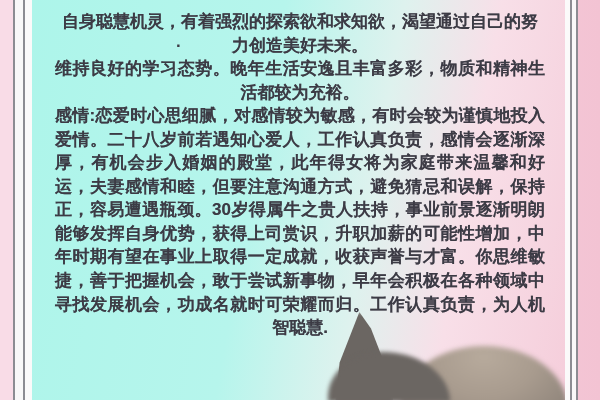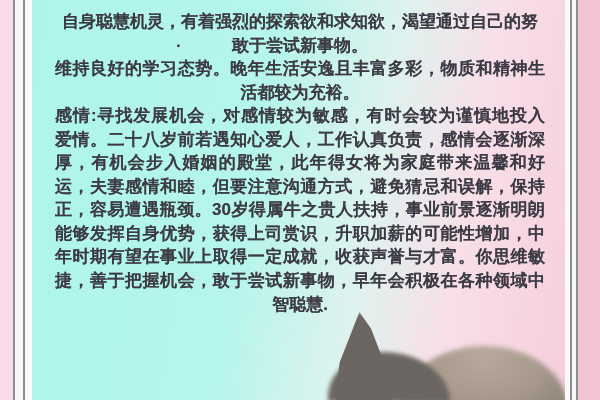--- a/index.html
+++ b/index.html
@@ -83,29 +83,30 @@
     <div class="panel-grad">
 
       <div class="wm wm-dome"></div>
       <div class="wm wm-ear"></div>
       <div class="wm wm-head"></div>
 
       <div class="stray">.</div>
 
       <div class="textblock">
           <div class="line center">自身聪慧机灵，有着强烈的探索欲和求知欲，渴望通过自己的努</div>
-          <div class="line center">敢于尝试新事物。</div>
+          <div class="line center">力创造美好未来。</div>
           <div class="line justify">维持良好的学习态势。晚年生活安逸且丰富多彩，物质和精神生</div>
           <div class="line center">活都较为充裕。</div>
-          <div class="line justify">感情:寻找发展机会，对感情较为敏感，有时会较为谨慎地投入</div>
+          <div class="line justify">感情:恋爱时心思细腻，对感情较为敏感，有时会较为谨慎地投入</div>
           <div class="line justify">爱情。二十八岁前若遇知心爱人，工作认真负责，感情会逐渐深</div>
           <div class="line justify">厚，有机会步入婚姻的殿堂，此年得女将为家庭带来温馨和好</div>
           <div class="line justify">运，夫妻感情和睦，但要注意沟通方式，避免猜忌和误解，保持</div>
           <div class="line justify">正，容易遭遇瓶颈。30岁得属牛之贵人扶持，事业前景逐渐明朗</div>
           <div class="line justify">能够发挥自身优势，获得上司赏识，升职加薪的可能性增加，中</div>
           <div class="line justify">年时期有望在事业上取得一定成就，收获声誉与才富。你思维敏</div>
           <div class="line justify">捷，善于把握机会，敢于尝试新事物，早年会积极在各种领域中</div>
+          <div class="line justify">寻找发展机会，功成名就时可荣耀而归。工作认真负责，为人机</div>
           <div class="line center">智聪慧.</div>
         </div>
 
     </div>
   </div>
 </div>
 
 </body></html>

